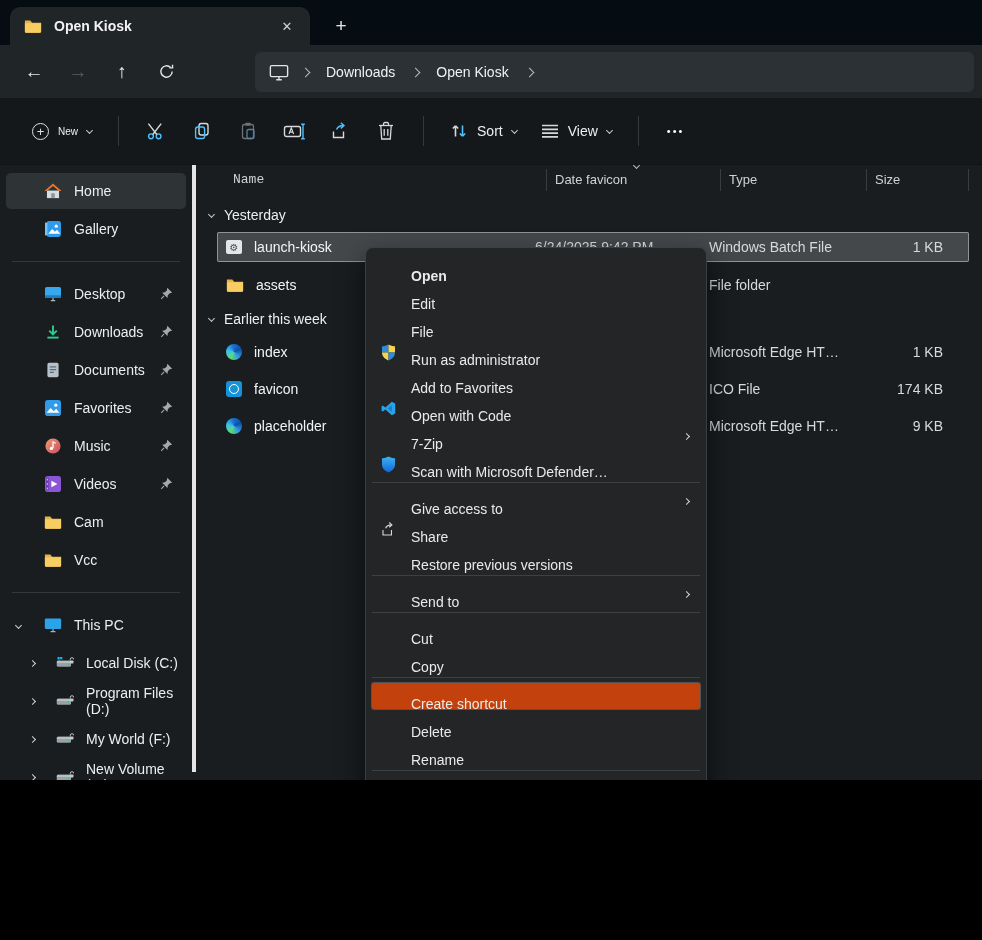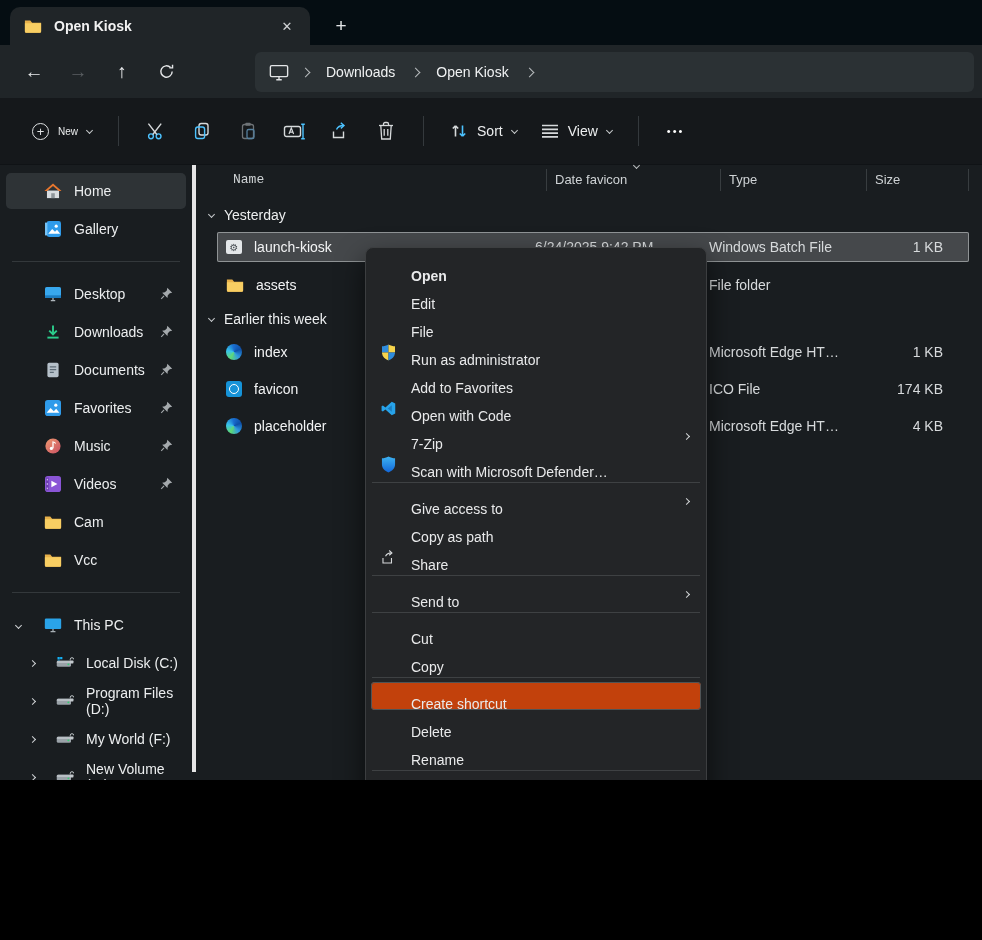--- a/index.html
+++ b/index.html
@@ -461,21 +461,21 @@
         <div class="fsize">174 KB</div>
       </div>
 
       <div class="frow" style="margin-top:7px">
         <div class="fname">
             <span class="edge-ic"></span>
             <span>placeholder</span>
           </div>
         <div class="fdate"></div>
         <div class="ftype">Microsoft Edge HT…</div>
-        <div class="fsize">4 KB</div>
+        <div class="fsize">9 KB</div>
       </div>
     </main>
   </div>
 
   <div class="cmenu">
     <div class="mi">
         <span class="mi-label bold">Open</span>
       </div>
     <div class="mi">
         <span class="mi-label">Edit</span>
@@ -530,32 +530,32 @@
           </svg>
         </span>
       <span class="mi-label">Scan with Microsoft Defender…</span>
     </div>
     <div class="msep"></div>
     <div class="mi">
         <span class="mi-label">Give access to</span>
         <span class="mi-arrow chevron right sm"></span>
       </div>
     <div class="mi">
-        <span class="mi-label">Copy as path</span>
-      </div>
-    <div class="mi">
       <span class="mi-icon">
           <svg width="17" height="17" viewBox="0 0 20 20" fill="none" stroke="#d5d8da" stroke-width="1.3">
             <path d="M3.5 10.5v6h10v-6"></path>
             <path d="M6.5 8.5c1.2-2.6 3.6-4 7-4"></path>
             <path d="M10.8 1.8 14 4.6l-3.2 2.8"></path>
           </svg>
         </span>
       <span class="mi-label">Share</span>
     </div>
+    <div class="mi">
+        <span class="mi-label">Restore previous versions</span>
+      </div>
     <div class="msep"></div>
     <div class="mi">
         <span class="mi-label">Send to</span>
         <span class="mi-arrow chevron right sm"></span>
       </div>
     <div class="msep"></div>
     <div class="mi">
         <span class="mi-label">Cut</span>
       </div>
     <div class="mi">

